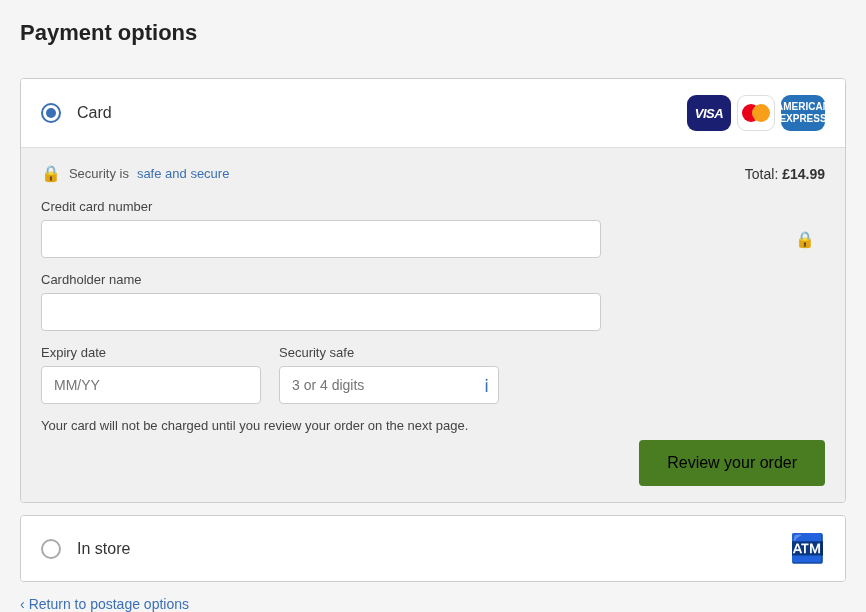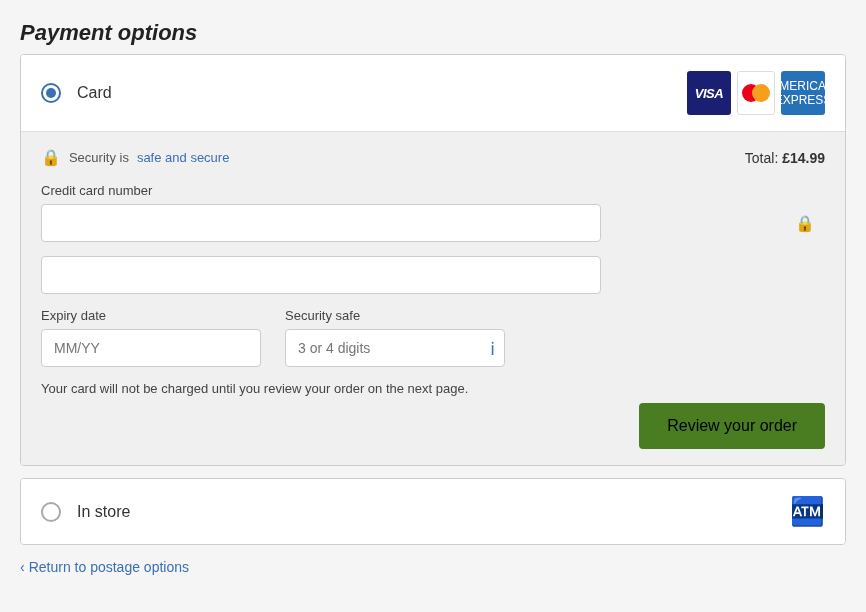--- a/index.html
+++ b/index.html
@@ -8,23 +8,22 @@
       background: #f5f5f5;
       color: #333;
       font-size: 14px;
       padding: 20px;
       width: 866px;
       min-height: 612px;
     }
     .page-title {
       font-size: 22px;
       font-weight: bold;
-      margin-bottom: 8px;
+      margin-bottom: 32px;
       color: #222;
-      font-style: italic;
     }
     .payment-section {
       background: #fff;
       border: 1px solid #ccc;
       border-radius: 4px;
       margin-bottom: 12px;
       overflow: hidden;
     }
     .payment-option-header {
       display: flex;
@@ -62,22 +61,22 @@
       font-size: 16px;
       font-weight: normal;
       flex: 1;
     }
     .card-logos {
       display: flex;
       gap: 6px;
       align-items: center;
     }
     .card-logo {
-      height: 44px;
-      border-radius: 3px;
+      height: 36px;
+      border-radius: 9px;
       display: flex;
       align-items: center;
       justify-content: center;
       font-size: 9px;
       font-weight: bold;
       padding: 8px 6px;
     }
     .visa-logo {
       background: #1a1f71;
       color: #fff;
@@ -109,22 +108,22 @@
     .mc-circle-right {
       width: 18px;
       height: 18px;
       border-radius: 50%;
       background: #f79e1b;
       margin-left: -8px;
     }
     .amex-logo {
       background: #2671b8;
       color: #fff;
-      font-size: 12px;
-      font-weight: normal;
+      font-size: 10px;
+      font-weight: bold;
       width: 44px;
       text-align: center;
       line-height: 1.2;
     }
     .card-form-area {
       background: #f0f0f0;
       padding: 16px 20px;
     }
     .security-row {
       display: flex;
@@ -178,21 +177,21 @@
     .input-icon {
       position: absolute;
       right: 10px;
       top: 50%;
       transform: translateY(-50%);
       color: #888;
       font-size: 16px;
     }
     .form-row {
       display: flex;
-      gap: 24px;
+      gap: 18px;
       margin-bottom: 14px;
     }
     .form-col {
       flex: 1;
     }
     .notice-text {
       font-size: 13px;
       color: #444;
       margin-bottom: 7px;
     }
@@ -267,20 +266,21 @@
 
     <div class="form-group">
       <label class="form-label">Credit card number</label>
       <div class="input-wrapper">
         <input type="text" class="form-input" style="max-width: 560px;">
         <span class="input-icon">🔒</span>
       </div>
     </div>
 
     <div class="form-group">
+      <label class="form-label">Cardholder name</label>
       <div class="input-wrapper">
         <input type="text" class="form-input" style="max-width: 560px; padding-right: 12px;">
       </div>
     </div>
 
     <div class="form-row">
       <div class="form-col" style="max-width: 220px;">
         <label class="form-label">Expiry date</label>
         <input type="text" class="form-input" style="padding-right: 28px;" placeholder="MM/YY">
       </div>

